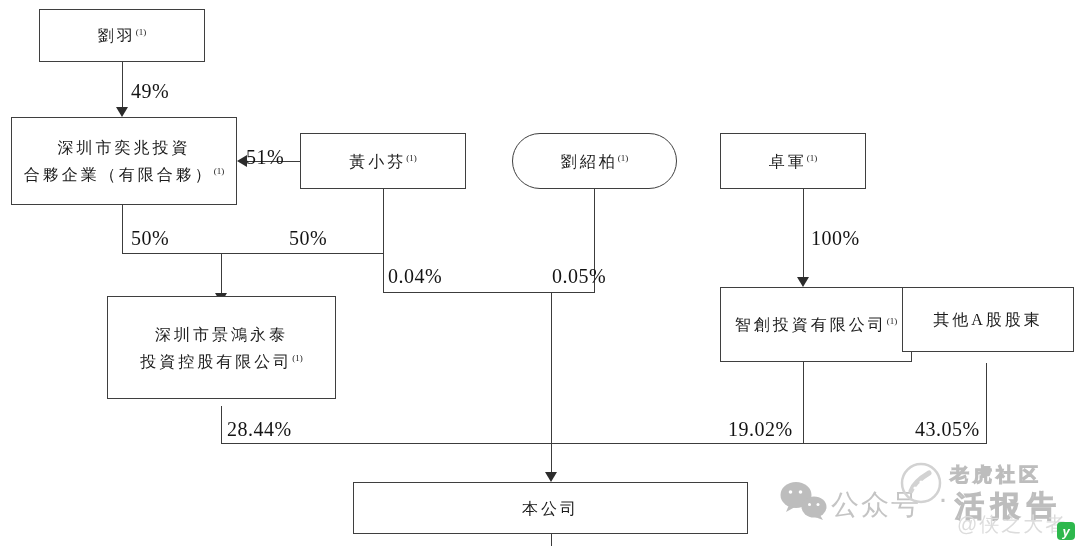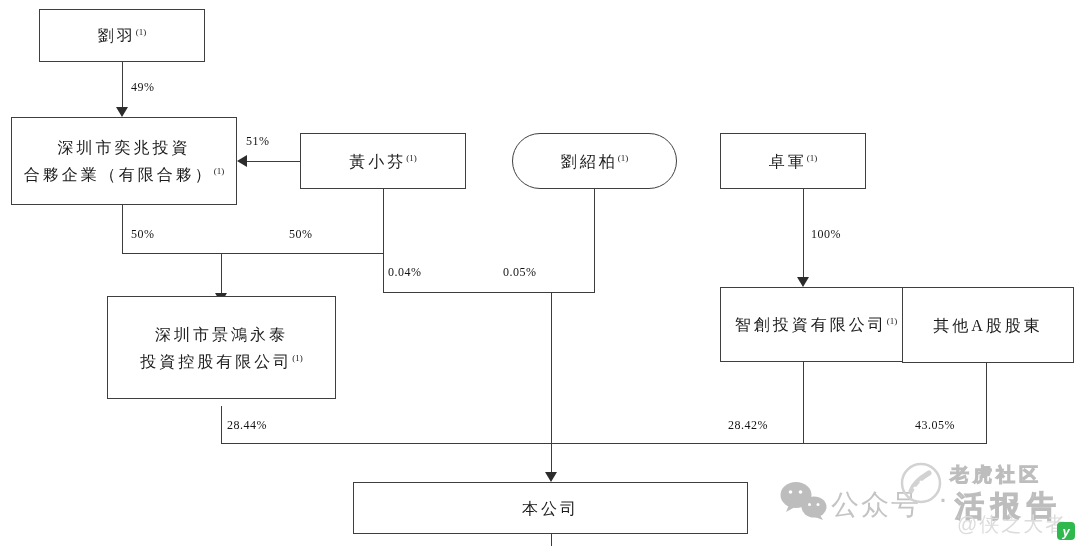--- a/index.html
+++ b/index.html
@@ -42,21 +42,21 @@
     border-top: 10px solid #2c2c2c;
   }
   .arr-left {
     position: absolute; width: 0; height: 0;
     border-top: 6px solid transparent;
     border-bottom: 6px solid transparent;
     border-right: 10px solid #2c2c2c;
   }
   .pct {
     position: absolute;
-    font-size: 12px;
+    font-size: 20px;
     color: #141414;
     letter-spacing: 0.5px;
     white-space: nowrap;
   }
   
   .wm { position: absolute; color: #c4c4c4; font-family: "Liberation Sans", "DejaVu Sans", sans-serif; white-space: nowrap; }
   .wm-solid { font-size: 28px; letter-spacing: 2px; }
   .wm-dot { font-size: 30px; }
   .wm-outline {
     color: rgba(184,184,184,0.28);
@@ -105,28 +105,28 @@
   <div class="vline" style="left:802.5px; top:189px; height:88px;"></div>
   <div class="arr-down" style="left:796.5px; top:277px;"></div>
 
   <div class="vline" style="left:802.5px; top:362px; height:82px;"></div>
   <div class="vline" style="left:985.5px; top:363px; height:81px;"></div>
   <div class="vline" style="left:220.5px; top:406px; height:37px;"></div>
   <div class="hline" style="left:220.5px; top:442.5px; width:766px;"></div>
   <div class="vline" style="left:550.5px; top:534px; height:12px;"></div>
 
   <div class="pct" style="left:131px; top:80px;">49%</div>
-  <div class="pct" style="left:246px; top:134px;">51%</div>
+  <div class="pct" style="left:246px; top:146px;">51%</div>
   <div class="pct" style="left:131px; top:227px;">50%</div>
   <div class="pct" style="left:289px; top:227px;">50%</div>
   <div class="pct" style="left:388px; top:265px;">0.04%</div>
-  <div class="pct" style="left:503px; top:265px;">0.05%</div>
+  <div class="pct" style="left:552px; top:265px;">0.05%</div>
   <div class="pct" style="left:811px; top:227px;">100%</div>
   <div class="pct" style="left:227px; top:418px;">28.44%</div>
-  <div class="pct" style="left:728px; top:418px;">28.42%</div>
+  <div class="pct" style="left:728px; top:418px;">19.02%</div>
   <div class="pct" style="left:915px; top:418px;">43.05%</div>
 
   <div class="node" style="left:39px; top:9px; width:166px; height:53px;">
     <span><span>劉羽</span><sup>(1)</sup></span>
   </div>
 
   <div class="node" style="left:11px; top:117px; width:226px; height:88px;">
     <span>深圳市奕兆投資</span>
     <span><span>合夥企業（有限合夥）</span><sup>(1)</sup></span>
   </div>
@@ -145,21 +145,21 @@
 
   <div class="node" style="left:107px; top:296px; width:229px; height:103px;text-align:center;">
     <span>深圳市景鴻永泰</span>
     <span><span>投資控股有限公司</span><sup>(1)</sup></span>
   </div>
 
   <div class="node" style="left:720px; top:287px; width:192px; height:75px;">
     <span><span>智創投資有限公司</span><sup>(1)</sup></span>
   </div>
 
-  <div class="node" style="left:902px; top:287px; width:172px; height:76px;">
+  <div class="node" style="left:902px; top:287px; width:172px; height:65px;">
     <span>其他A股股東</span>
   </div>
 
   <div class="node" style="left:353px; top:482px; width:395px; height:52px;">
     <span>本公司</span>
   </div>
 
   <div>
     <svg class="wm" style="left:779px; top:481px;" width="50" height="40" viewBox="0 0 50 40">
       <ellipse cx="17" cy="14" rx="15.5" ry="13" fill="#bdbdbd"></ellipse>

